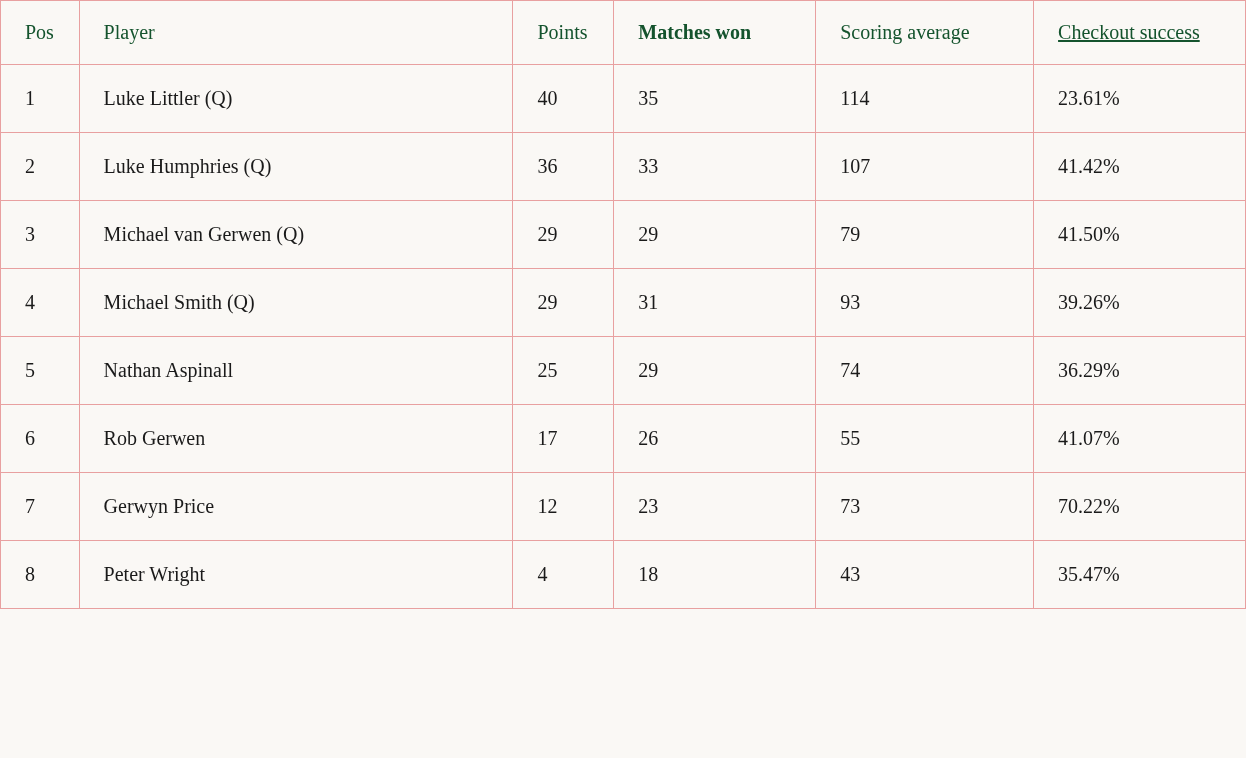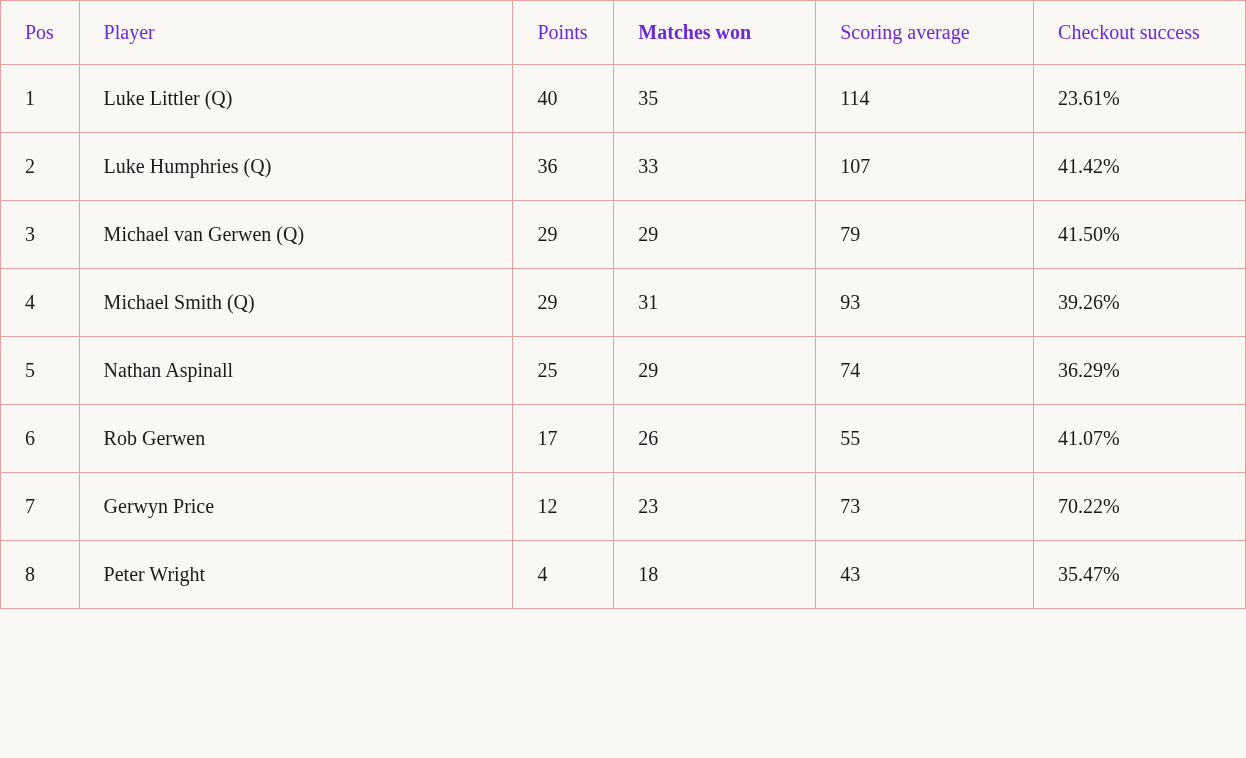--- a/index.html
+++ b/index.html
@@ -29,21 +29,21 @@
 
     thead tr {
       background-color: #faf8f5;
     }
 
     thead th {
       border: 1.5px solid #e8a0a0;
       padding: 20px 24px;
       font-weight: normal;
       font-size: 20px;
-      color: #6d28d9;
+      color: #14532d;
       vertical-align: top;
       text-align: left;
     }
 
     thead th.col-pos {
       width: 75px;
     }
 
     thead th.col-player {
       width: 430px;
@@ -58,20 +58,21 @@
       width: 200px;
       font-weight: bold;
     }
 
     thead th.col-scoring {
       width: 216px;
     }
 
     thead th.col-checkout {
       width: 210px;
+      text-decoration: underline;
     }
 
     tbody tr {
       background-color: #faf8f5;
     }
 
     tbody tr:nth-child(odd) {
       background-color: #faf8f5;
     }
 

